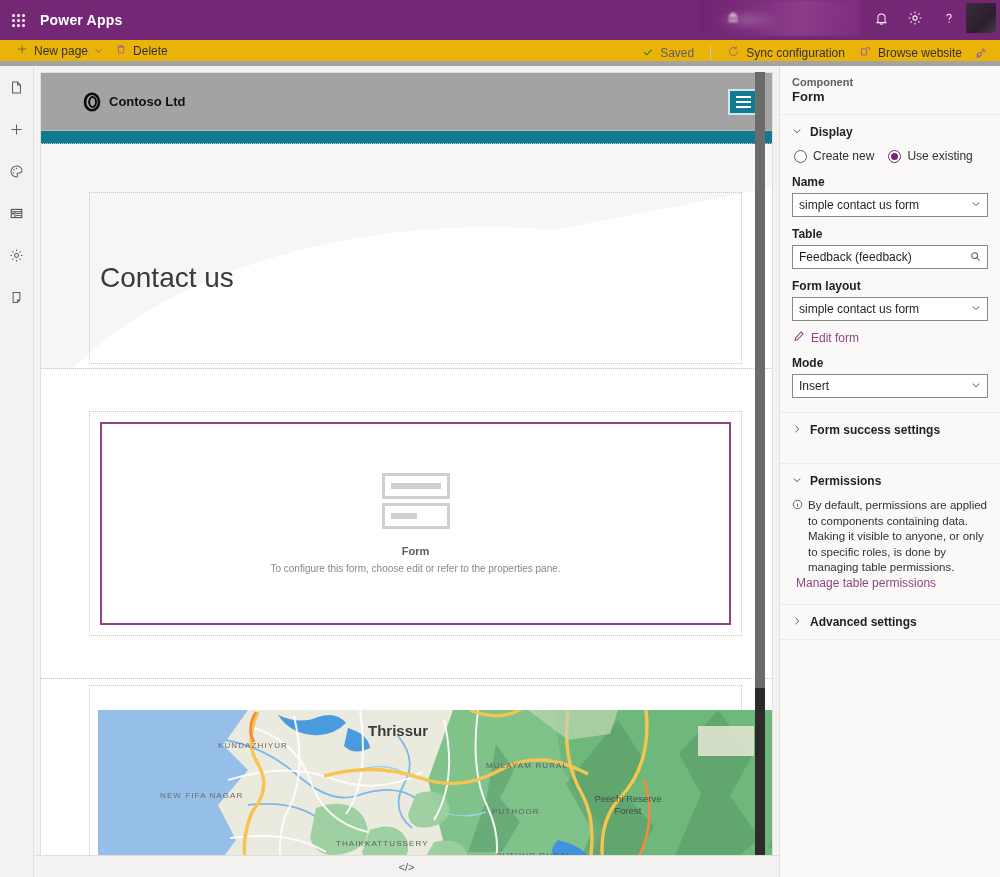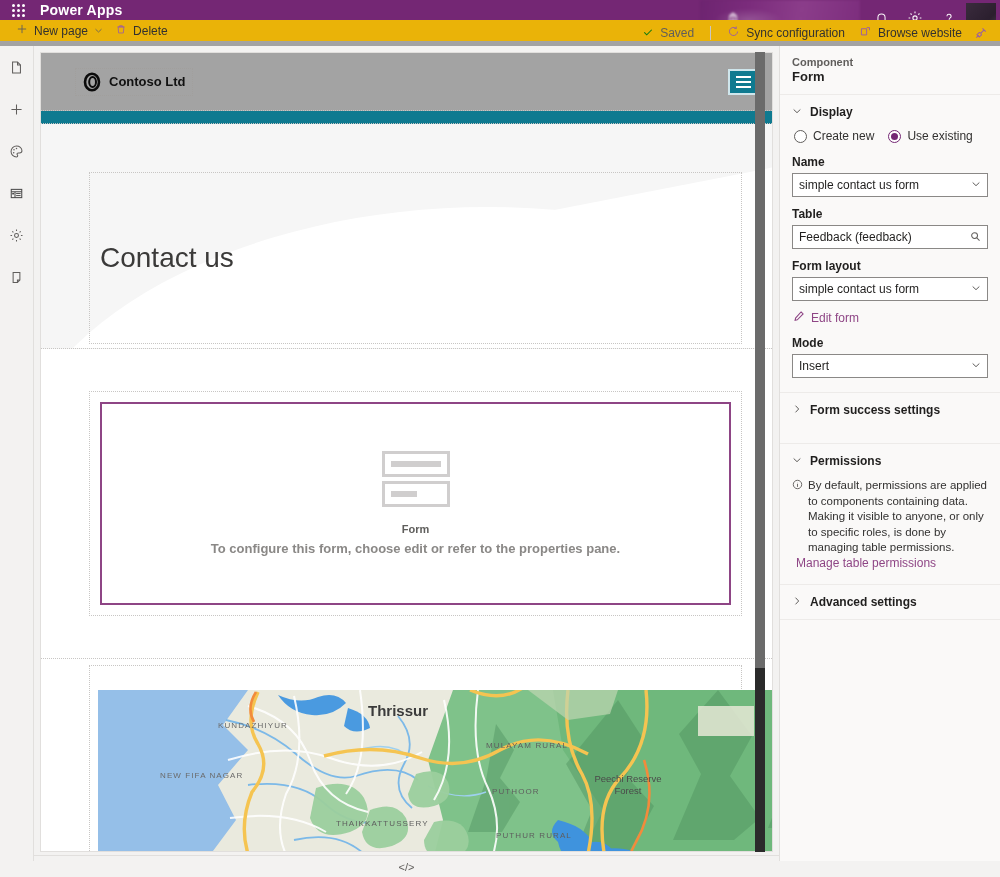--- a/index.html
+++ b/index.html
@@ -5,21 +5,21 @@
   * { box-sizing: border-box; }
   html, body { margin:0; padding:0; }
   body {
     width:1000px; height:877px; overflow:hidden;
     font-family:"Liberation Sans", sans-serif;
     font-size:12px; color:#323130;
     background:#f3f2f1;
   }
   
   #titlebar{
-    height:20px; background:#742774; display:flex; align-items:center;
+    height:40px; background:#742774; display:flex; align-items:center;
     color:#fff; position:relative;
   }
   .waffle{ width:36px; height:36px; display:flex; align-items:center; justify-content:center; cursor:pointer; }
   .waffle-grid{ display:grid; grid-template-columns:repeat(3,3px); grid-template-rows:repeat(3,3px); gap:2px; }
   .waffle-grid i{ width:3px; height:3px; background:#fff; border-radius:50%; display:block; }
   #app-title{ font-size:14px; font-weight:bold; margin-left:4px; letter-spacing:.2px; }
   #tb-right{ position:absolute; right:0; top:0; height:36px; display:flex; align-items:center; }
   .tb-icon{ width:34px; height:36px; display:flex; align-items:center; justify-content:center; cursor:pointer; opacity:.95; }
   #env-blur{
     position:absolute; left:700px; top:0; width:160px; height:36px;
@@ -104,21 +104,21 @@
     position:absolute; left:10px; top:10px; right:10px; bottom:10px;
     border:2px solid #8e4585; background:#fff;
     display:flex; flex-direction:column; align-items:center; justify-content:center; gap:6px;
   }
   .form-icon{ display:flex; flex-direction:column; gap:4px; margin-bottom:10px; }
   .form-icon .row{ width:68px;height:26px;border:3px solid #d0cece; display:flex; align-items:center; }
   .form-icon .row span{ display:block;height:6px;background:#d0cece;margin-left:6px;}
   .form-icon .row.r1 span{ width:50px; }
   .form-icon .row.r2 span{ width:26px; }
   .form-label{ font-size:11px; font-weight:bold; color:#5f5e5c; }
-  .form-sub{ font-size:13px; color:#8a8886;font-weight:bold; }
+  .form-sub{ font-size:10px; color:#8a8886; }
   
   .map-section{ background:#fff; height:200px; position:relative; }
   .map-outer{ position:absolute; left:48px; top:6px; right:30px; height:190px; border:1px dotted #c8c6c4; }
   .map{ position:absolute; left:8px; top:24px; right:-90px; height:185px; overflow:hidden; }
   .map svg{ display:block; }
   
   #botbar{
     position:absolute; left:34px; right:221px; bottom:0; height:22px; background:#f3f2f1;
     border-top:1px solid #e1dfdd; display:flex; align-items:center; justify-content:center;
   }

